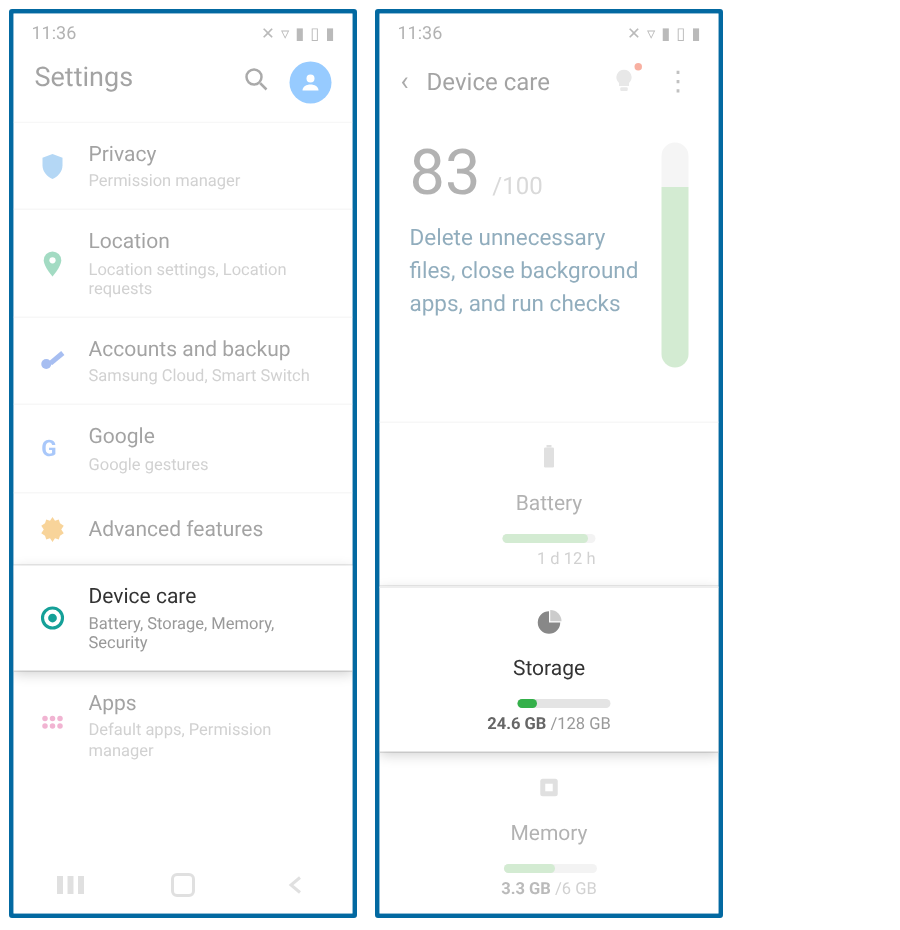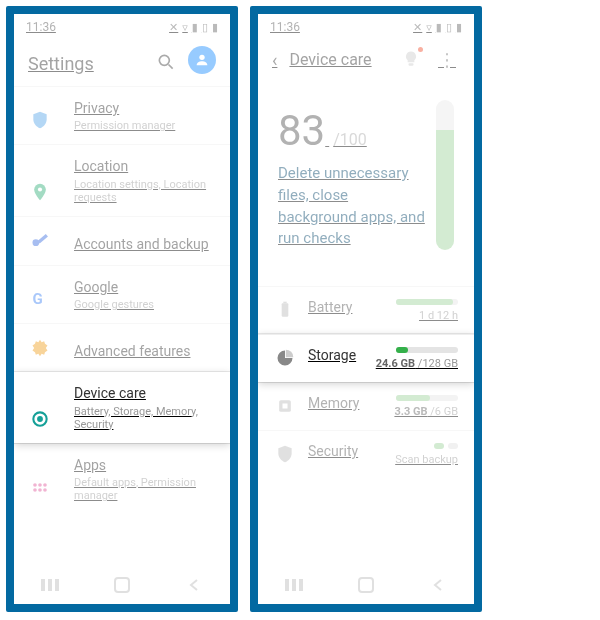--- a/index.html
+++ b/index.html
@@ -6,57 +6,56 @@
   body {
     font-family: -apple-system, Roboto, "Segoe UI", Arial, sans-serif;
     background: #fff;
     width: 600px;
     height: 620px;
     display: flex;
     gap: 12px;
     padding: 6px;
   }
   .panel {
-    border: 8px solid #0369a1;
+    border: 3px solid #0369a1;
     width: 232px;
     height: 606px;
     display: flex;
     flex-direction: column;
     background: #fff;
     overflow: hidden;
     position: relative;
     border-radius: 2px;
-    text-decoration: underline;
   }
   .shade {
     position:absolute; inset:0;
     background: rgba(255,255,255,0.55);
     pointer-events:none;
     z-index:5;
   }
   .statusbar {
     display:flex; justify-content:space-between; align-items:center;
     padding: 6px 12px 4px 12px;
     font-size:12px; color:#555;
   }
   .stat-icons { display:flex; gap:4px; font-size:11px; color:#666; }
   .header {
-    display:flex; align-items:flex-end; gap:10px;
+    display:flex; align-items:flex-start; gap:10px;
     padding: 8px 14px 12px 14px;
   }
   .header-title { font-size:18px; color:#333; flex:1; }
   .hdr-icon { width:24px; height:24px; display:flex; align-items:center; justify-content:center; color:#555; }
   .avatar {
     width:28px; height:28px; border-radius:50%;
     background:#1a8cff; display:flex; align-items:center; justify-content:center;
   }
   .avatar svg { width:16px; height:16px; fill:#fff; }
   .list { flex:1; overflow:hidden; }
   .row {
-    display:flex; gap:22px; align-items:flex-end;
+    display:flex; gap:12px; align-items:center;
     padding: 12px 14px;
     border-top:1px solid #eee;
   }
   .row .ic {
     width:24px; height:24px; flex:0 0 24px;
     display:flex; align-items:center; justify-content:center;
   }
   .row-text { flex:1; min-width:0; filter: blur(0.4px); }
   .row-title { font-size:14px; color:#333; line-height:1.3; }
   .row-sub { font-size:11px; color:#999; margin-top:2px; line-height:1.2; }
@@ -67,35 +66,36 @@
     border-top:none;
   }
   .highlight .row-text { filter:none; }
   
   .dc-header { display:flex; align-items:center; gap:12px; padding:10px 14px 8px 14px; }
   .back-caret { color:#444; font-size:18px; }
   .dc-title { font-size:16px; color:#333; flex:1; }
   .bulb { width:22px; height:22px; color:#aaa; display:flex; align-items:center; justify-content:center; position:relative; }
   .bulb::after{ content:""; position:absolute; top:-1px; right:-1px; width:5px; height:5px; background:#f05030; border-radius:50%; }
   .more { color:#777; font-size:18px; padding:0 4px; }
-  .score-area { padding: 18px 20px 8px 20px; display:flex; gap:4px;align-items:flex-end; }
+  .score-area { padding: 18px 20px 8px 20px; display:flex; gap:4px; }
   .score-text { flex:1; }
   .score-big { font-size:42px; color:#555; font-weight:400; display:inline-block; }
   .score-max { font-size:16px; color:#aaa; margin-left:4px; }
   .score-tip { font-size:15px; color:#0c4a6e; line-height:1.45; margin-top:8px; padding-right:6px; }
   .vbar {
     width:18px; height:150px; border-radius:10px;
     background: linear-gradient(to top, #9ed29b 0%, #9ed29b 80%, #e8e8e8 80%, #e8e8e8 100%);
     align-self:flex-start; margin-top:4px;
   }
   .metrics { margin-top:28px; }
   .mrow {
-    display:flex; align-items:flex-start; gap:12px;
+    display:flex; align-items:center; gap:12px;
     padding: 12px 16px;
     border-top:1px solid #eee;
+    flex-direction:column;
   }
   .mrow .mic { width:22px; height:22px; flex:0 0 22px; display:flex; align-items:center; justify-content:center; color:#aaa; }
   .mlabel { flex:1; font-size:14px; color:#555; filter:blur(0.4px); }
   .mright { text-align:right; font-size:11px; color:#999; }
   .minibar {
     width:62px; height:6px; border-radius:4px;
     background:#e4e4e4; position:relative; margin-bottom:4px; margin-left:auto;
   }
   .minibar > span{ position:absolute; left:0; top:0; bottom:0; border-radius:4px; }
   .mrow.highlight { z-index:10; background:#fff; box-shadow:0 2px 8px rgba(0,0,0,0.18),0 0 0 1px rgba(0,0,0,0.08); }
@@ -170,20 +170,21 @@
       </div>
       <div class="row">
     <span class="ic">
           <svg class="svg-ic" viewBox="0 0 24 24" fill="#3d6fe0">
             <circle cx="7" cy="14" r="4"></circle>
             <rect x="9" y="12" width="13" height="4" transform="rotate(-40 9 12)"></rect>
           </svg>
         </span>
     <div class="row-text">
       <div class="row-title">Accounts and backup</div>
+      <div class="row-sub">Samsung Cloud, Smart Switch</div>
     </div>
       </div>
       <div class="row">
     <span class="ic">
           <svg class="svg-ic" viewBox="0 0 24 24">
             <text x="3" y="18" font-size="18" font-weight="700" fill="#4285f4">G</text>
           </svg>
         </span>
     <div class="row-text">
       <div class="row-title">Google</div>

